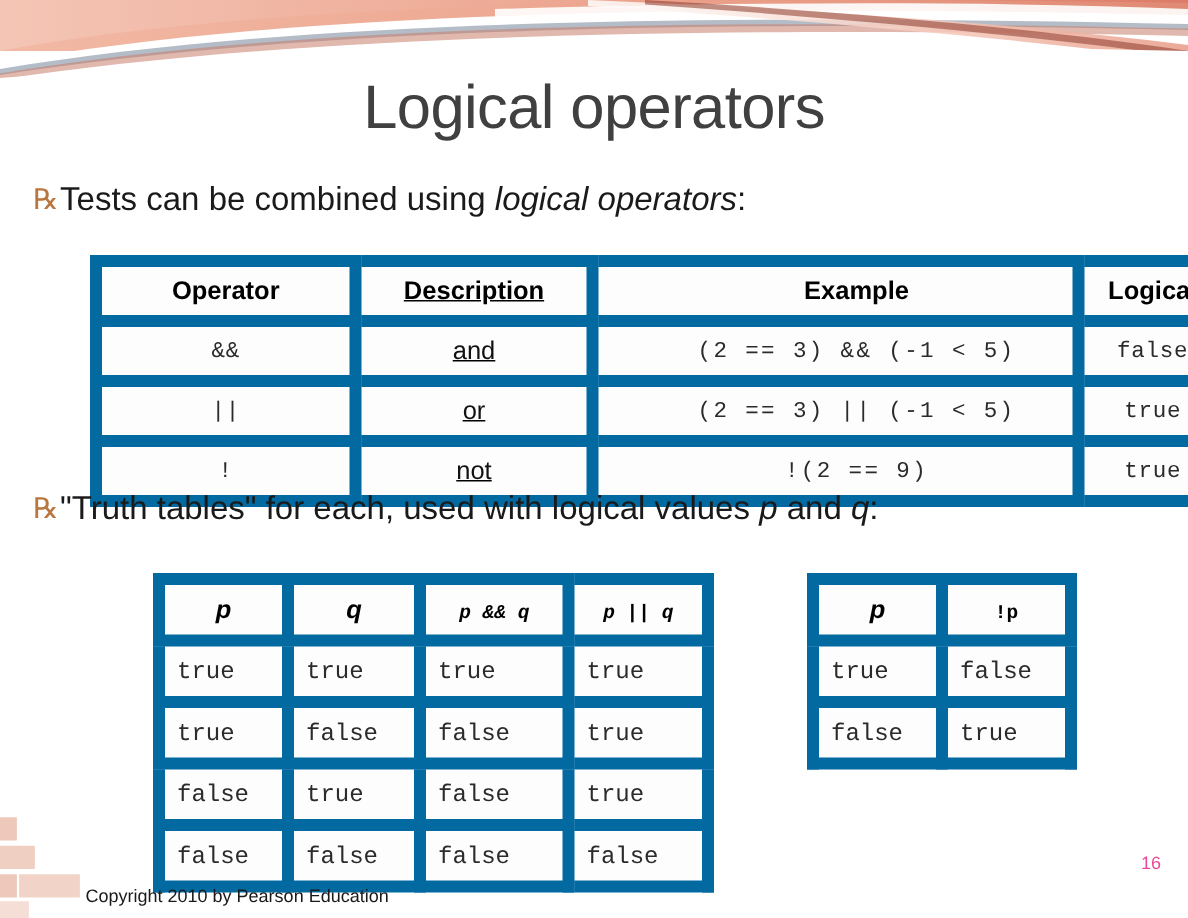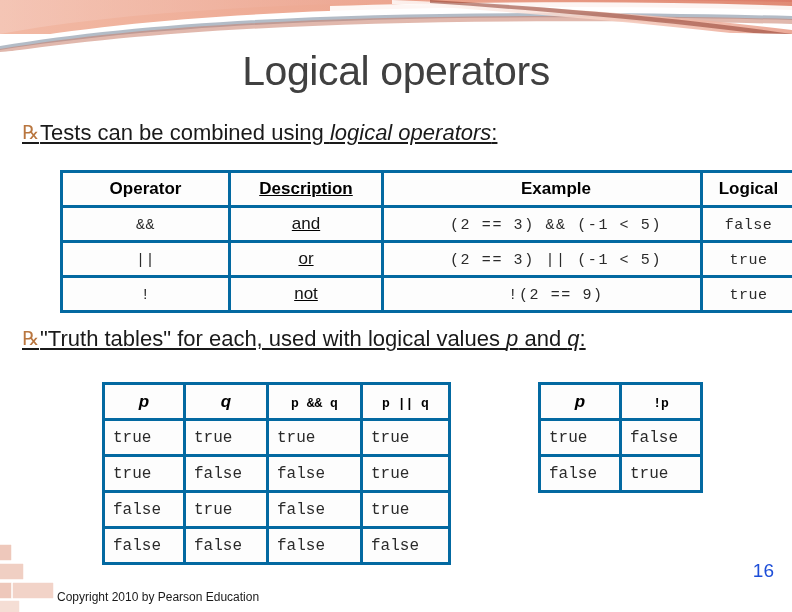--- a/index.html
+++ b/index.html
@@ -48,21 +48,20 @@
   }
 
   
   .bullet-line {
     position: absolute;
     left: 22px;
     font-size: 22px;
     color: #1a1a1a;
     white-space: nowrap;
     line-height: 1.1;
-    text-decoration: underline;
   }
   .bullet-line.b1 { top: 121px; }
   .bullet-line.b2 { top: 327px; }
   .bullet-glyph {
     color: #b9763f;
     font-size: 19px;
     font-family: "DejaVu Sans", sans-serif;
     margin-right: 1px;
     position: relative;
     top: -1px;
@@ -70,21 +69,21 @@
   .ital { font-style: italic; }
 
   
   table.slide-table {
     position: absolute;
     border-collapse: collapse;
     background: #ffffff;
     table-layout: fixed;
   }
   table.slide-table td, table.slide-table th {
-    border: 3px solid #0369a1;
+    border: 8px solid #0369a1;
     text-align: center;
     vertical-align: middle;
     background: #fdfdfd;
     padding: 0;
   }
   table.slide-table th {
     font-weight: bold;
     font-size: 17px;
     color: #000000;
     font-family: "Liberation Sans", sans-serif;
@@ -126,20 +125,21 @@
   #truth-table-pq td { text-align: left; padding-left: 8px; }
   #truth-table-pq .c-p  { width: 78px; }
   #truth-table-pq .c-q  { width: 80px; }
   #truth-table-pq .c-and{ width: 91px; }
   #truth-table-pq .c-or { width: 85px; }
   #truth-table-pq .mono { font-size: 16px; letter-spacing: 0; }
   #truth-table-pq th .mono-h {
     font-family: "Liberation Mono", "DejaVu Sans Mono", monospace;
     font-size: 13px;
     font-weight: bold;
+    font-style: italic;
   }
 
   
   #truth-table-not {
     left: 538px;
     top: 382px;
     width: 156px;
     border: 3px solid #000;
   }
   #truth-table-not th, #truth-table-not td { height: 33px; }
@@ -160,22 +160,22 @@
     bottom: 8px;
     font-size: 12px;
     color: #1a1a1a;
     font-family: "Liberation Sans", sans-serif;
     white-space: nowrap;
   }
   .page-number {
     position: absolute;
     right: 18px;
     bottom: 30px;
-    font-size: 19px;
-    color: #1d4ed8;
+    font-size: 12px;
+    color: #ec4899;
     font-family: "Liberation Sans", sans-serif;
     text-align: center;
   }
 </style>
 </head>
 <body>
 
 <div class="deco-header">
   <svg width="792" height="60" viewBox="0 0 792 60" xmlns="http://www.w3.org/2000/svg">
     <defs>

